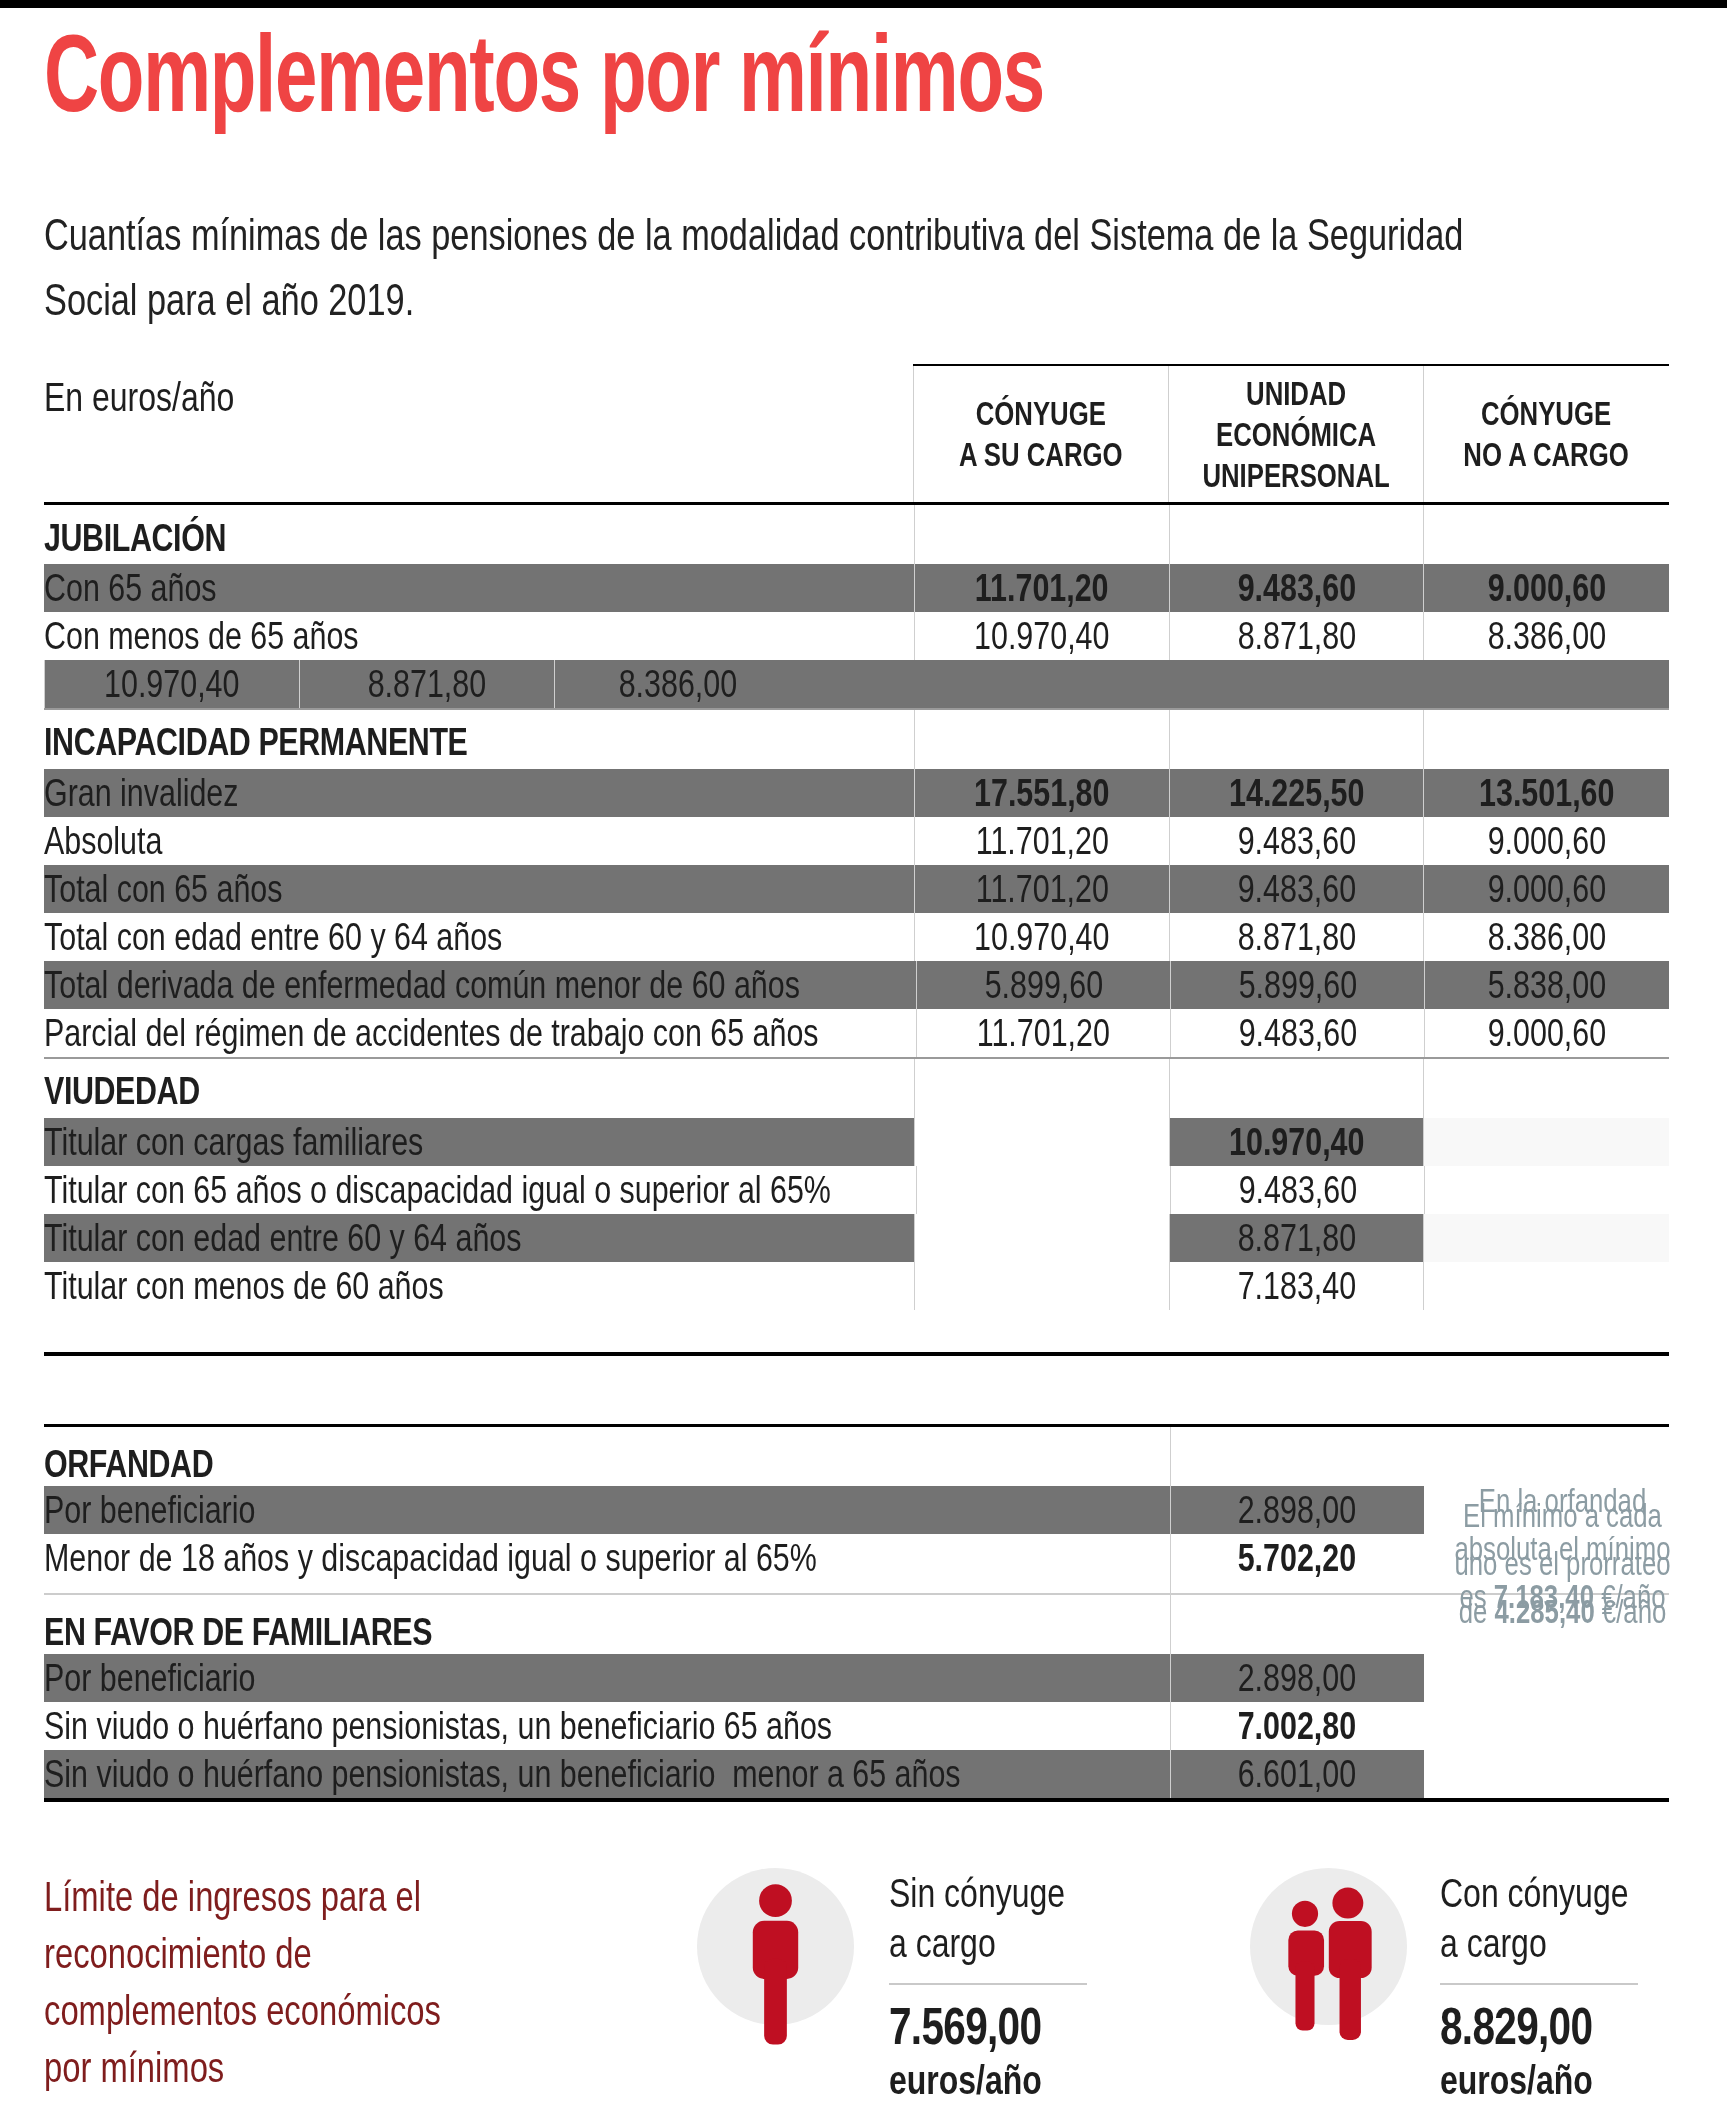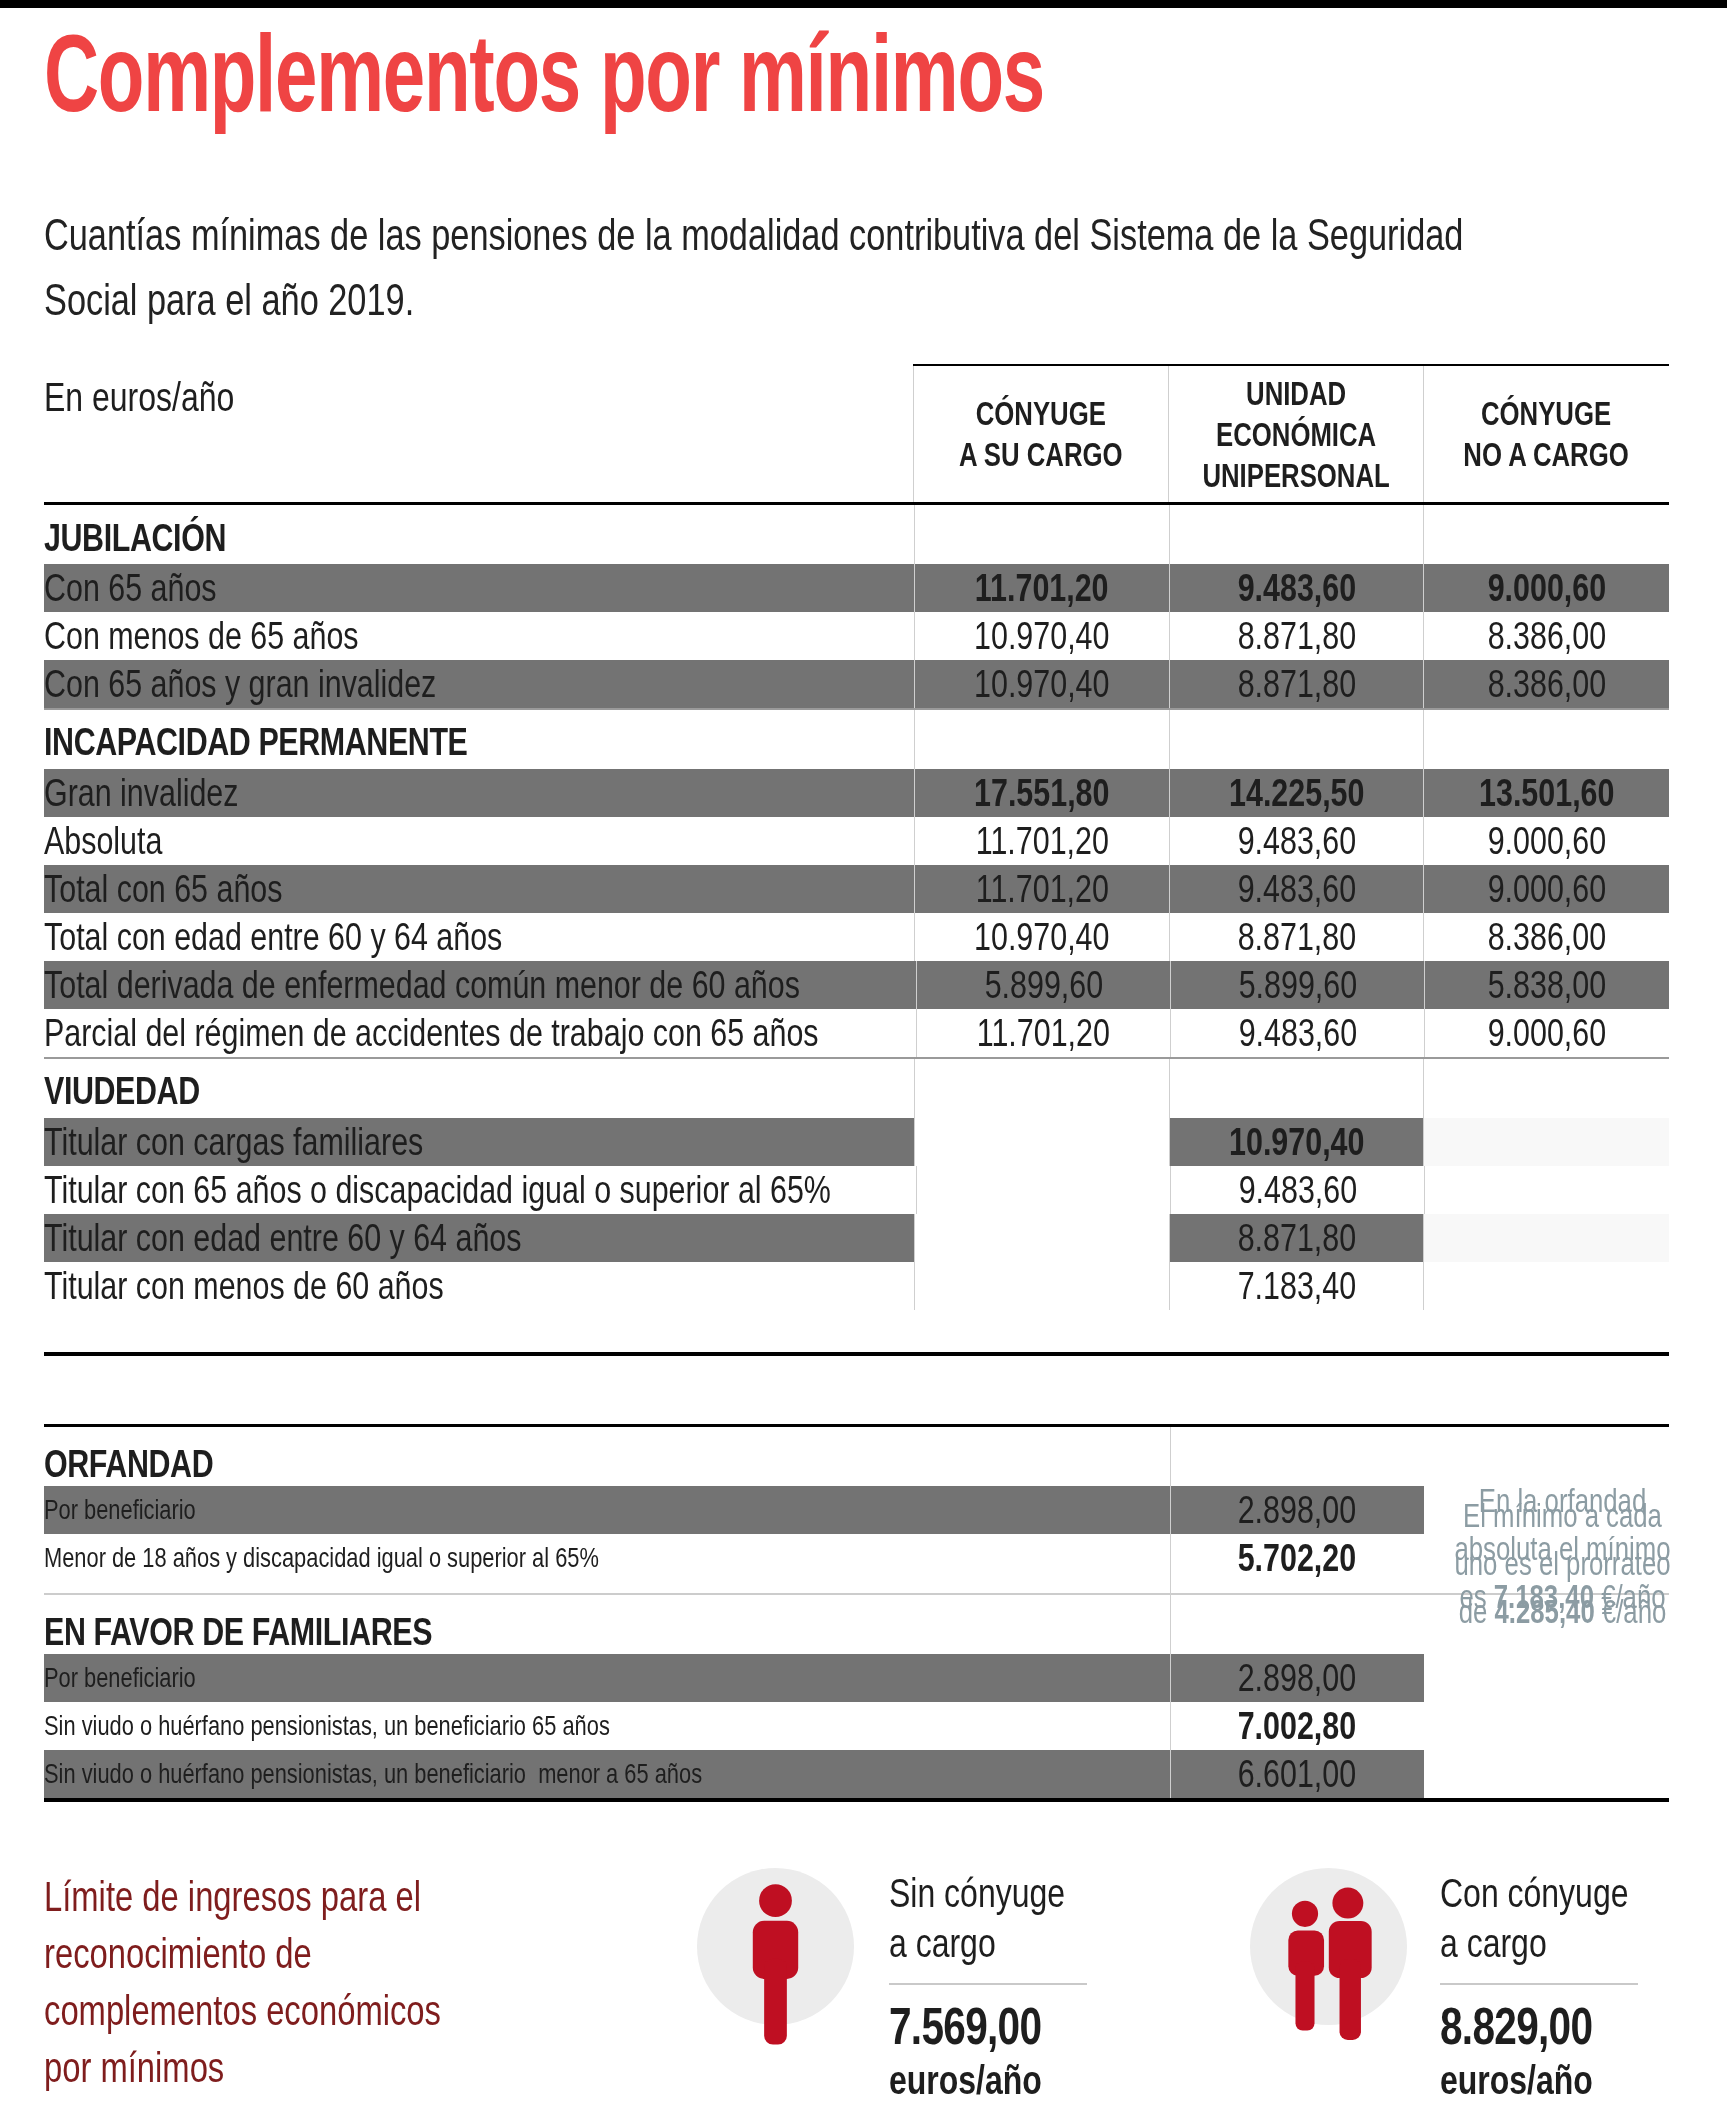--- a/index.html
+++ b/index.html
@@ -35,21 +35,21 @@
   .div-thick{height:3.7px;background:#000;}
   .div-light{height:1.8px;background:#cccccc;}
   .pad-wb{height:42px;background:#fff;}
   .gap{height:68px;}
   
   .bblock{position:relative;}
   .bblock .vline{position:absolute;left:1126px;top:0;bottom:0;width:0.9px;background:#cfcfcf;}
   .btrow{display:flex;height:59px;align-items:flex-end;}
   .btitle{width:1126px;font-weight:700;font-size:39px;letter-spacing:-0.5px;padding-top:5.5px;}
   .brow{display:flex;height:48px;align-items:stretch;}
-  .blbl{width:1126px;display:flex;align-items:center;font-size:28px;}
+  .blbl{width:1126px;display:flex;align-items:center;font-size:39px;}
   .bval{width:254px;display:flex;align-items:center;justify-content:center;font-size:39px;}
   .pad-s{height:11px;}
   .note{position:absolute;right:0;width:245px;text-align:center;color:#8c9ca3;font-size:33px;line-height:48px;}
   .note .amt{font-weight:700;}
   .note1{top:50px;} .note2{top:65px;}
   
   .limits{display:flex;margin-top:66px;align-items:flex-start;}
   .limit-title{width:554px;font-weight:400;font-size:42px;line-height:57px;color:#7f1d1d;}
   .licon{position:relative;width:157px;height:157px;border-radius:50%;background:#ececec;flex-shrink:0;}
   .licon svg{position:absolute;}
@@ -124,23 +124,20 @@
         <span class="cnd oc">10.970,40</span>
       </div>
     <div class="cell w2">
         <span class="cnd oc">8.871,80</span>
       </div>
     <div class="cell w3">
         <span class="cnd oc">8.386,00</span>
       </div>
   </div>
   <div class="trow sh">
-    <div class="tlbl">
-        <span class="cnd ol">Con 65 años y gran invalidez</span>
-      </div>
     <div class="cell w1">
         <span class="cnd oc">10.970,40</span>
       </div>
     <div class="cell w2">
         <span class="cnd oc">8.871,80</span>
       </div>
     <div class="cell w3">
         <span class="cnd oc">8.386,00</span>
       </div>
   </div>

